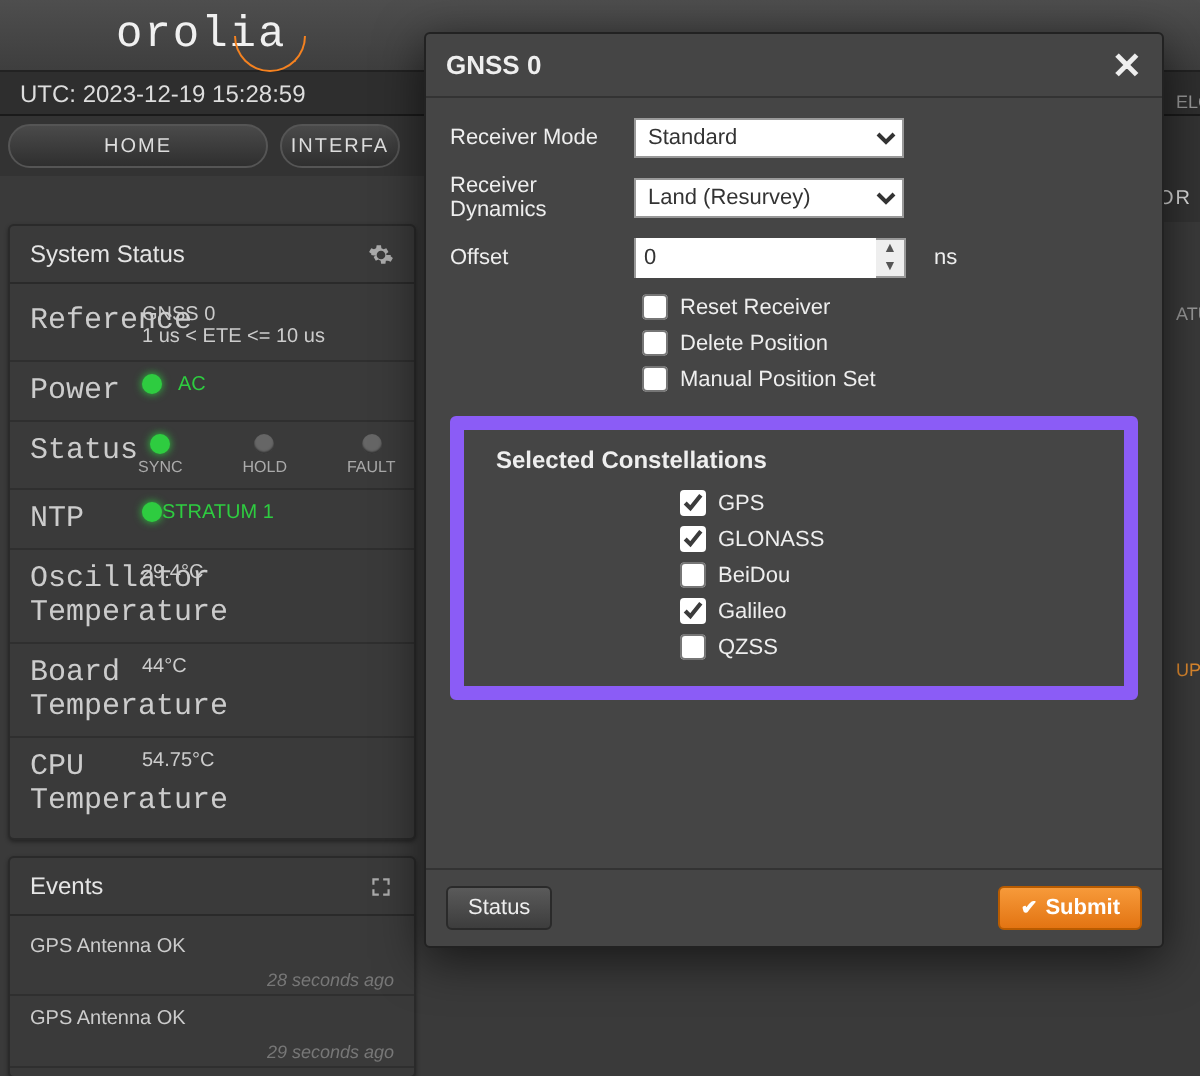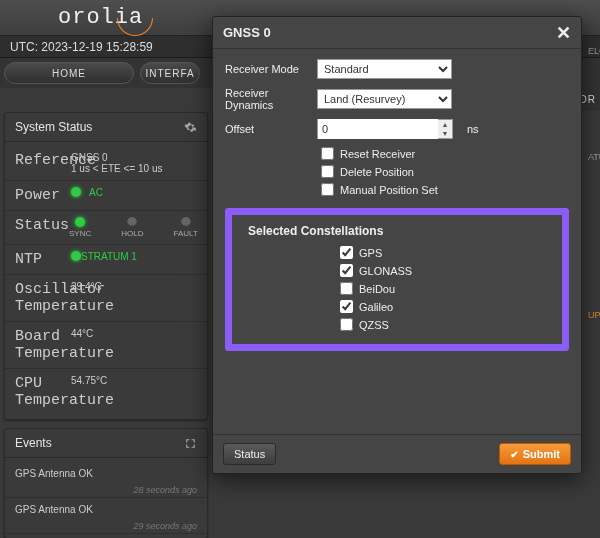--- a/index.html
+++ b/index.html
@@ -225,21 +225,21 @@
 </div>
 <div class="utc-bar">UTC: 2023-12-19 15:28:59</div>
 <div class="nav-row">
   <div class="nav-btn">HOME</div>
   <div class="nav-btn cut">INTERFA</div>
 </div>
 
 <span class="rightnav-frag" style="top:88px">TOR</span>
 <span class="right-badge" style="top:40px">ELC</span>
 <span class="right-badge" style="top:146px">ATUR</span>
-<span class="right-badge orange-txt" style="top:304px">UP</span>
+<span class="right-badge orange-txt" style="top:324px">UP</span>
 
 <div class="leftcol">
 
   <div class="panel">
     <div class="panel-head">
       <span>System Status</span>
       <svg class="gear-icon" viewBox="0 0 24 24">
           <path d="M12 8a4 4 0 100 8 4 4 0 000-8zm9 4a7 7 0 01-.1 1.2l2.1 1.6-2 3.4-2.5-1a7 7 0 01-2 .1l-.4 2.7h-4l-.4-2.7a7 7 0 01-2-1.1l-2.5 1-2-3.4 2.1-1.6A7 7 0 013 12a7 7 0 01.1-1.2L1 9.2l2-3.4 2.5 1a7 7 0 012-1.1L8 3h4l.4 2.7a7 7 0 012 1.1l2.5-1 2 3.4-2.1 1.6c.1.4.2.8.2 1.2z"></path>
         </svg>
     </div>

